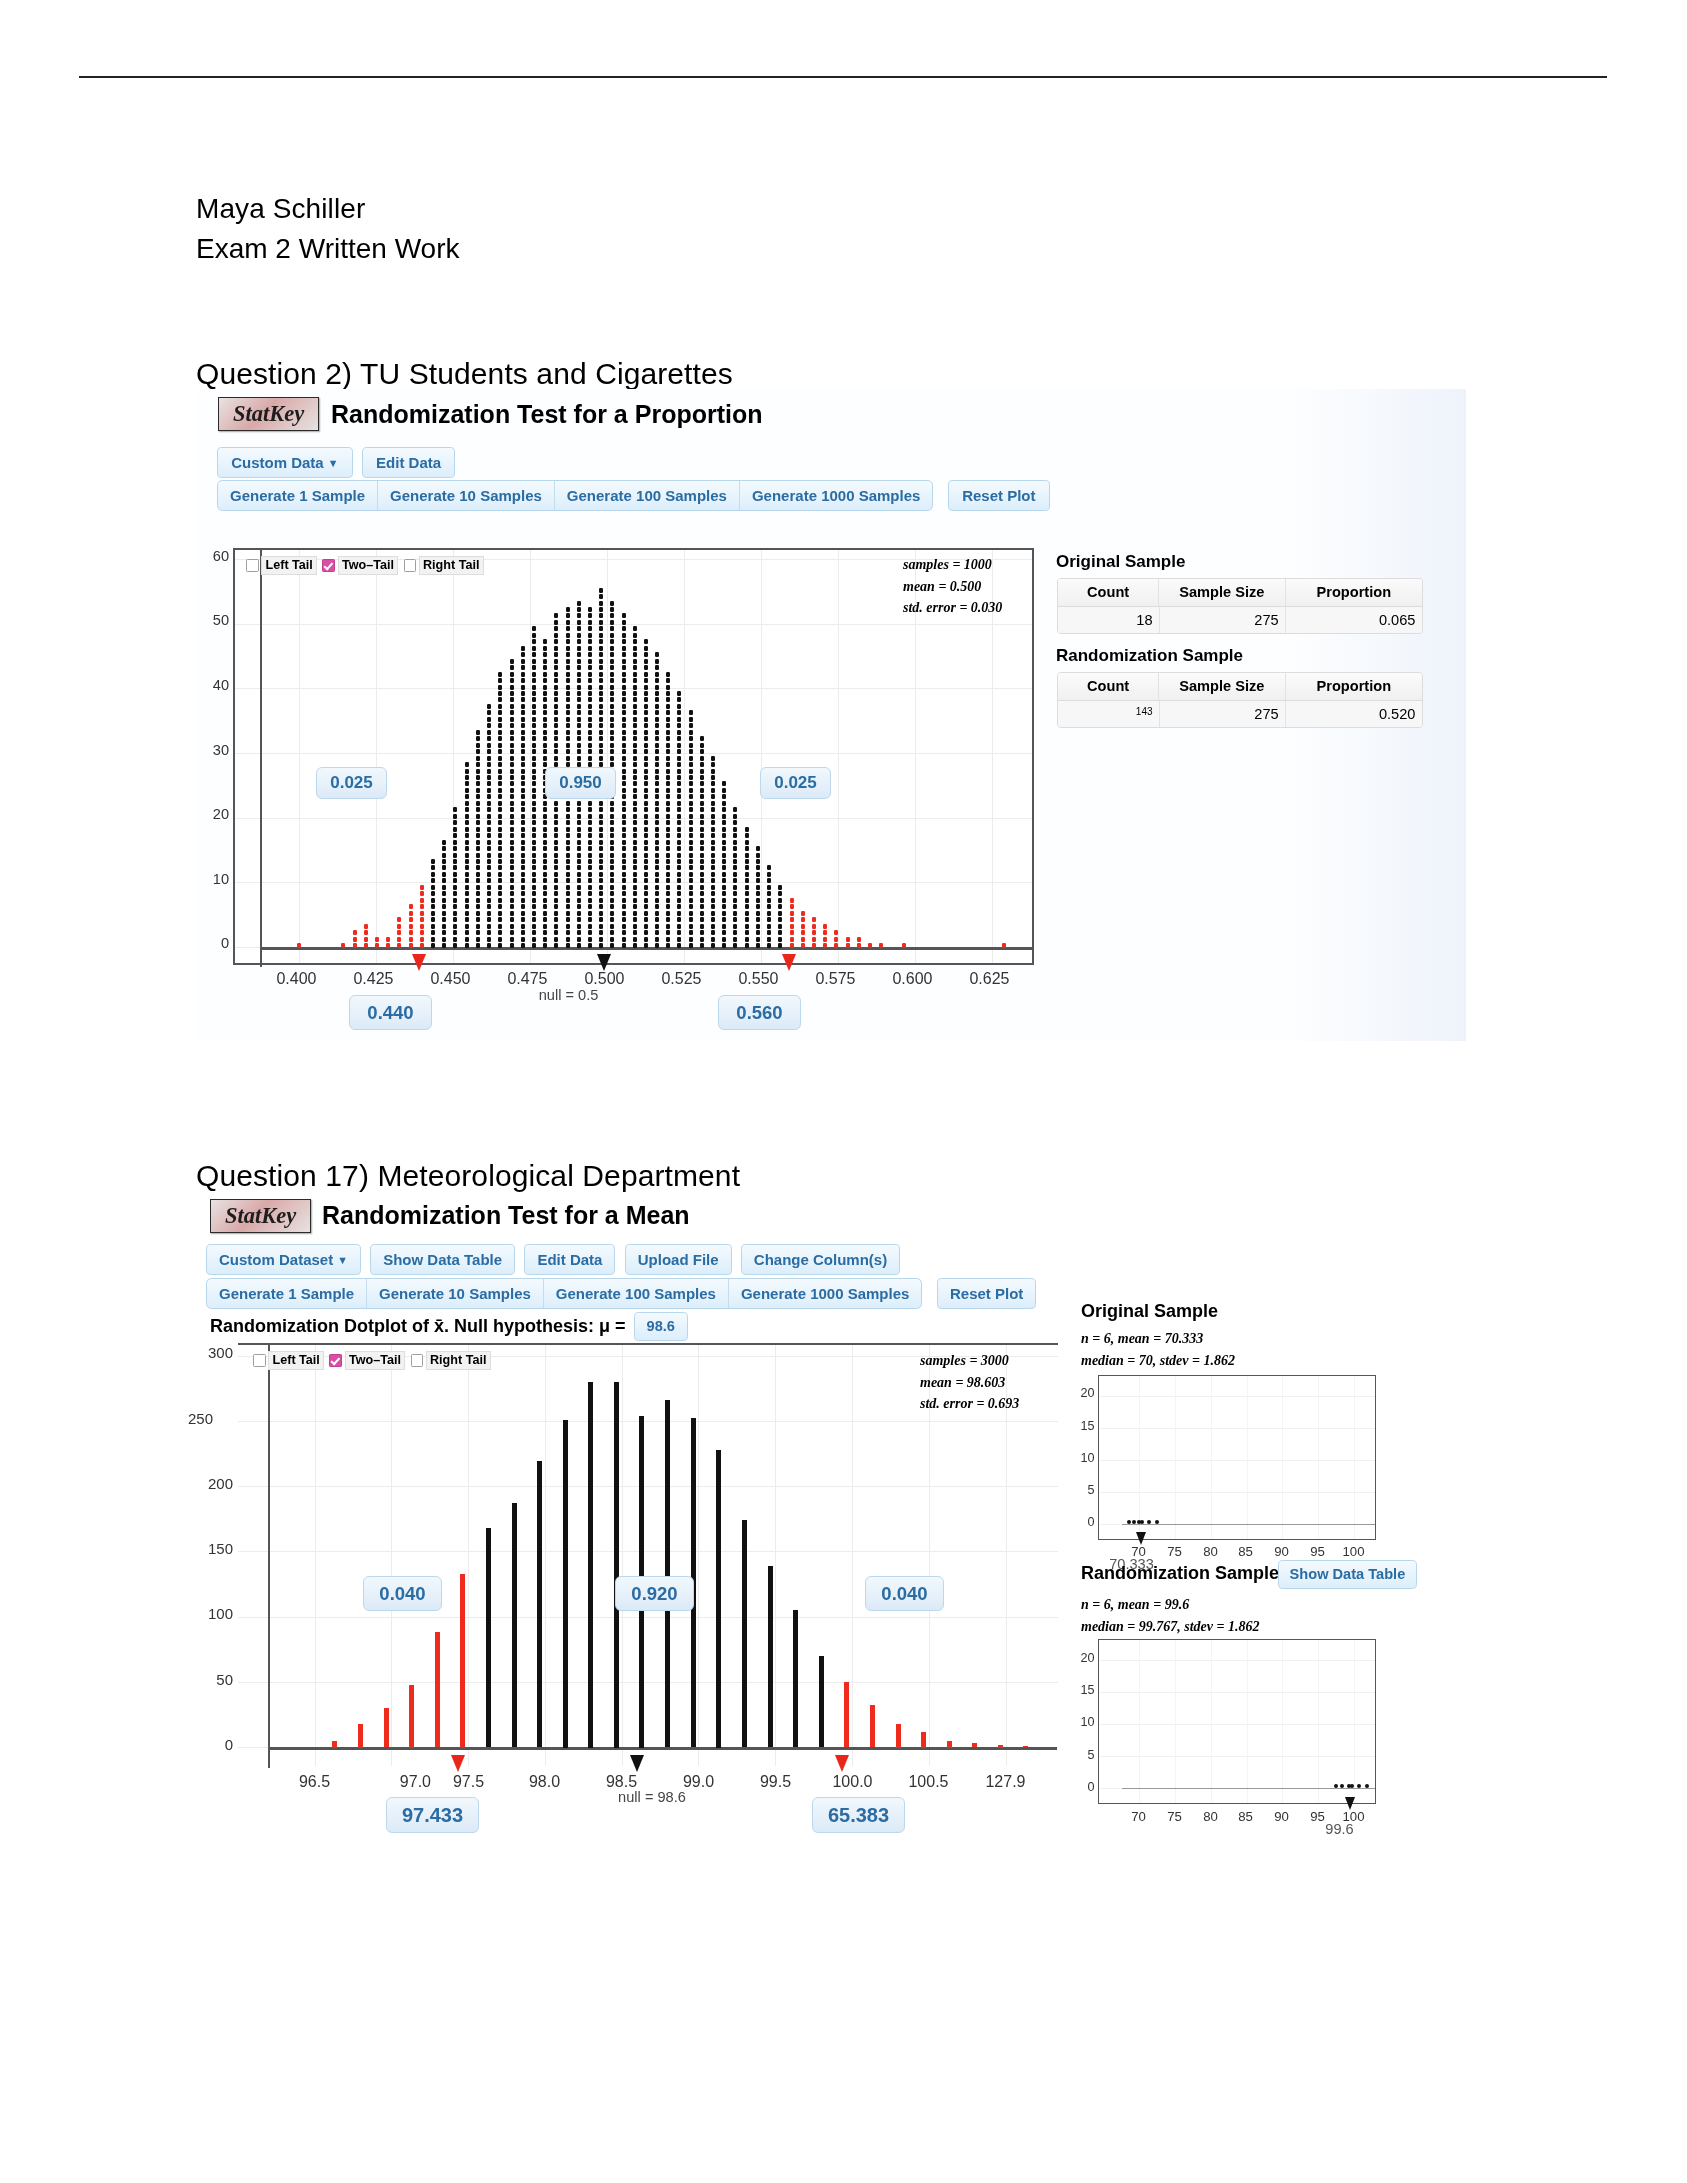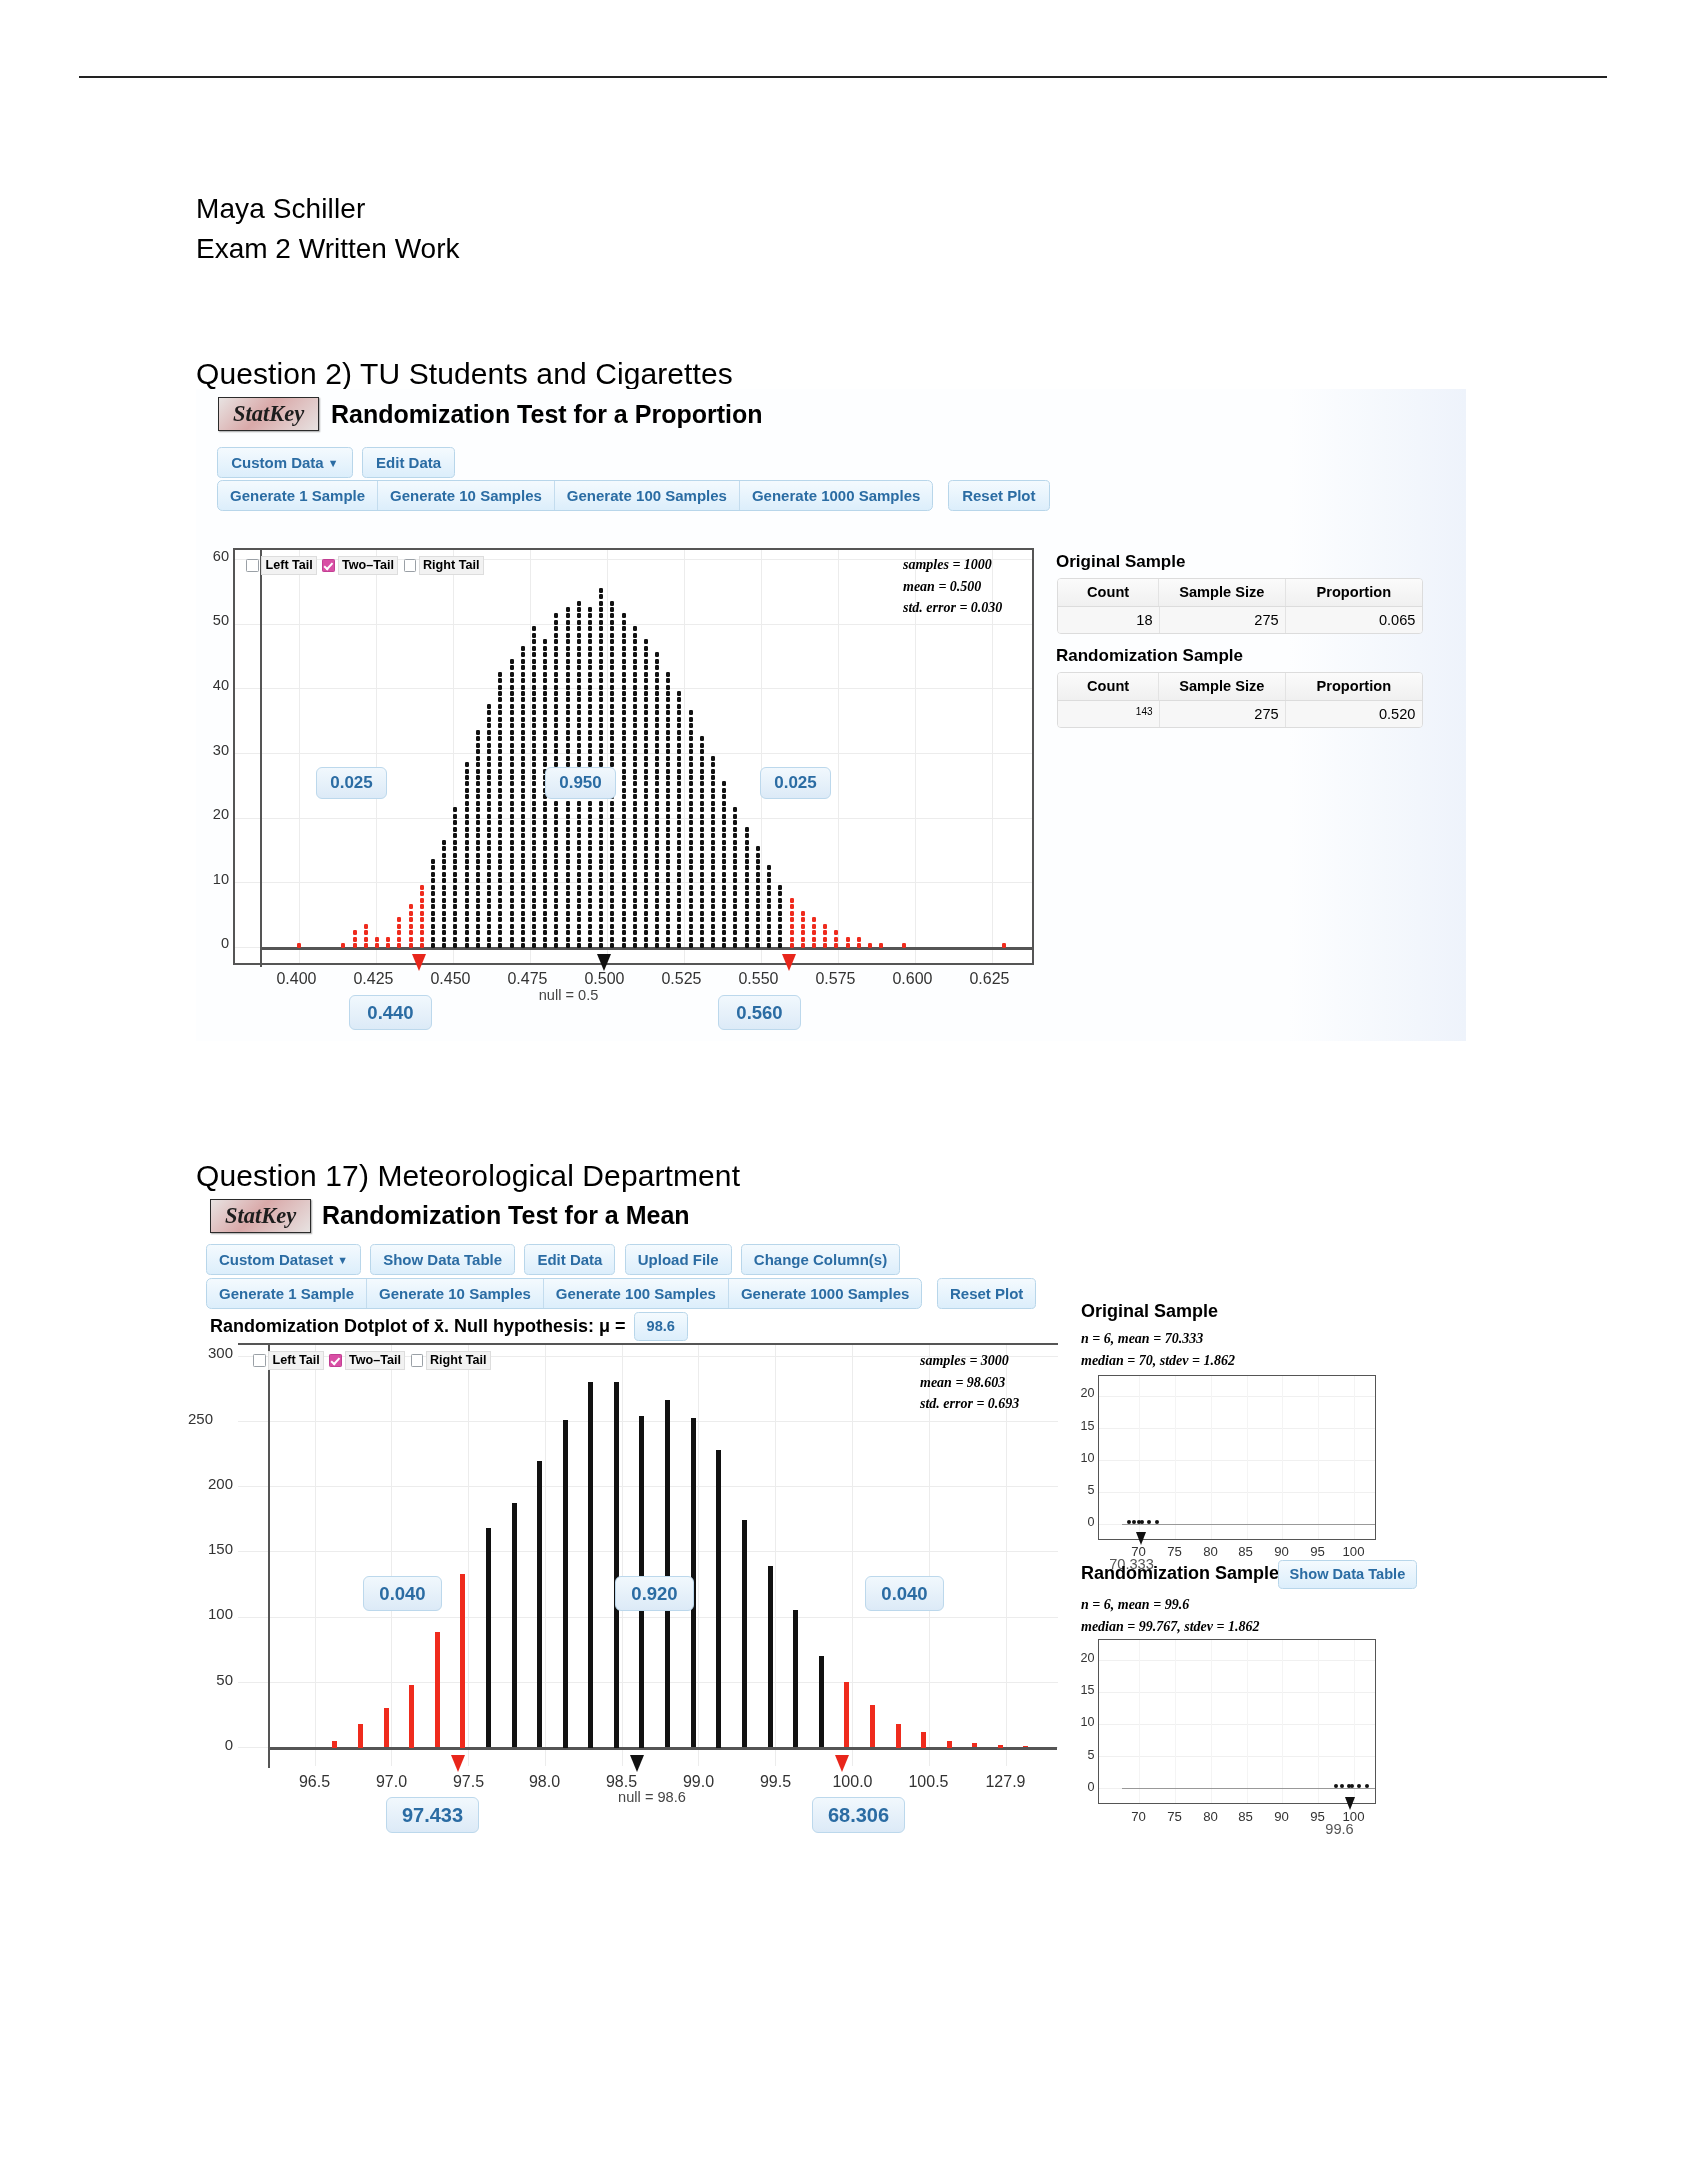--- a/index.html
+++ b/index.html
@@ -1603,21 +1603,21 @@
     <div>samples = 3000</div>
     <div>mean = 98.603</div>
     <div>std. error = 0.693</div>
   </div>
 
   <div class="valbox" style="left:363px;top:1576px;width:77px;height:33px;line-height:33px;font-size:18.5px;">0.040</div>
   <div class="valbox" style="left:615px;top:1576px;width:77px;height:33px;line-height:33px;font-size:18.5px;">0.920</div>
   <div class="valbox" style="left:865px;top:1576px;width:77px;height:33px;line-height:33px;font-size:18.5px;">0.040</div>
 
   <div class="valbox" style="left:386px;top:1797px;width:91px;height:34px;line-height:34px;font-size:20px;">97.433</div>
-  <div class="valbox" style="left:812px;top:1797px;width:91px;height:34px;line-height:34px;font-size:20px;">68.306</div>
+  <div class="valbox" style="left:812px;top:1797px;width:91px;height:34px;line-height:34px;font-size:20px;">65.383</div>
 
   <div class="nulllbl" style="left:586px;top:1789px;width:132px;font-size:14.6px;">null = 98.6</div>
 
   <div class="marker red" id="m2l" style="left: 451px; top: 1755px;"></div>
   <div class="marker red" id="m2r" style="left: 835px; top: 1755px;"></div>
   <div class="marker black" id="m2n" style="left: 630px; top: 1755px;"></div>
 
   <div class="sec-hdr" style="left:1081px;top:1301px;font-size:18px;">Original Sample</div>
   <div class="statsbox" style="left:1081px;top:1328px;font-size:14px;">
     <div>n = 6, mean = 70.333</div>
@@ -1699,21 +1699,21 @@
     <div class="ticklbl" style="left: 873px; top: 970px; width: 79px; font-size: 16px;">0.600</div>
     <div class="ticklbl" style="left: 950px; top: 970px; width: 79px; font-size: 16px;">0.625</div>
     <div class="ticklbl" style="left: 188px; top: 1736px; width: 45px; text-align: right; font-size: 15px;">0</div>
     <div class="ticklbl" style="left: 188px; top: 1671px; width: 45px; text-align: right; font-size: 15px;">50</div>
     <div class="ticklbl" style="left: 188px; top: 1605px; width: 45px; text-align: right; font-size: 15px;">100</div>
     <div class="ticklbl" style="left: 188px; top: 1540px; width: 45px; text-align: right; font-size: 15px;">150</div>
     <div class="ticklbl" style="left: 188px; top: 1475px; width: 45px; text-align: right; font-size: 15px;">200</div>
     <div class="ticklbl" style="left: 188px; top: 1410px; width: 45px; text-align: left; font-size: 15px;">250</div>
     <div class="ticklbl" style="left: 188px; top: 1344px; width: 45px; text-align: right; font-size: 15px;">300</div>
     <div class="ticklbl" style="left: 275px; top: 1773px; width: 79px; font-size: 16px;">96.5</div>
-    <div class="ticklbl" style="left: 352px; top: 1773px; width: 79px; font-size: 16px;">97.0</div>
+    <div class="ticklbl" style="left: 352px; top: 1773px; width: 79px; font-size: 16px; text-align: right;">97.0</div>
     <div class="ticklbl" style="left: 429px; top: 1773px; width: 79px; font-size: 16px;">97.5</div>
     <div class="ticklbl" style="left: 505px; top: 1773px; width: 79px; font-size: 16px;">98.0</div>
     <div class="ticklbl" style="left: 582px; top: 1773px; width: 79px; font-size: 16px;">98.5</div>
     <div class="ticklbl" style="left: 659px; top: 1773px; width: 79px; font-size: 16px;">99.0</div>
     <div class="ticklbl" style="left: 736px; top: 1773px; width: 79px; font-size: 16px;">99.5</div>
     <div class="ticklbl" style="left: 813px; top: 1773px; width: 79px; font-size: 16px;">100.0</div>
     <div class="ticklbl" style="left: 889px; top: 1773px; width: 79px; font-size: 16px;">100.5</div>
     <div class="ticklbl" style="left: 966px; top: 1773px; width: 79px; font-size: 16px;">127.9</div>
     <div class="ticklbl" style="left: 1068px; top: 1515px; width: 26.5px; text-align: right; font-size: 12.6px;">0</div>
     <div class="ticklbl" style="left: 1068px; top: 1483px; width: 26.5px; text-align: right; font-size: 12.6px;">5</div>

